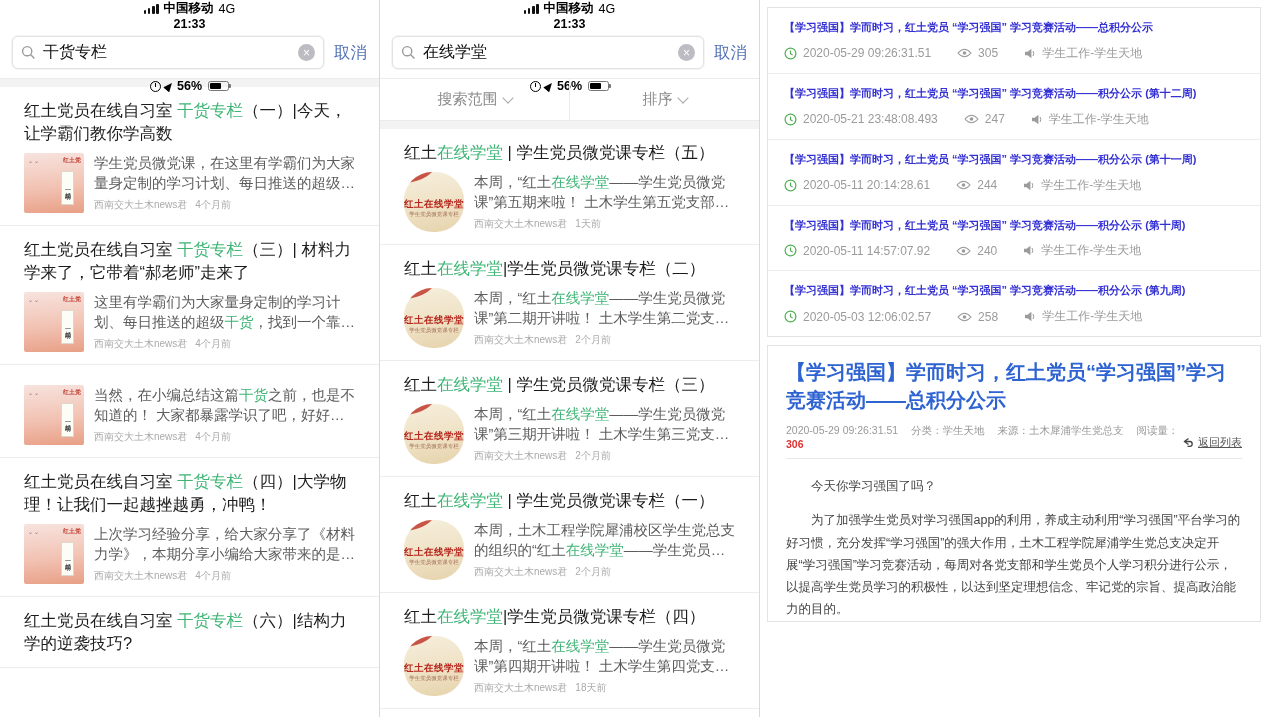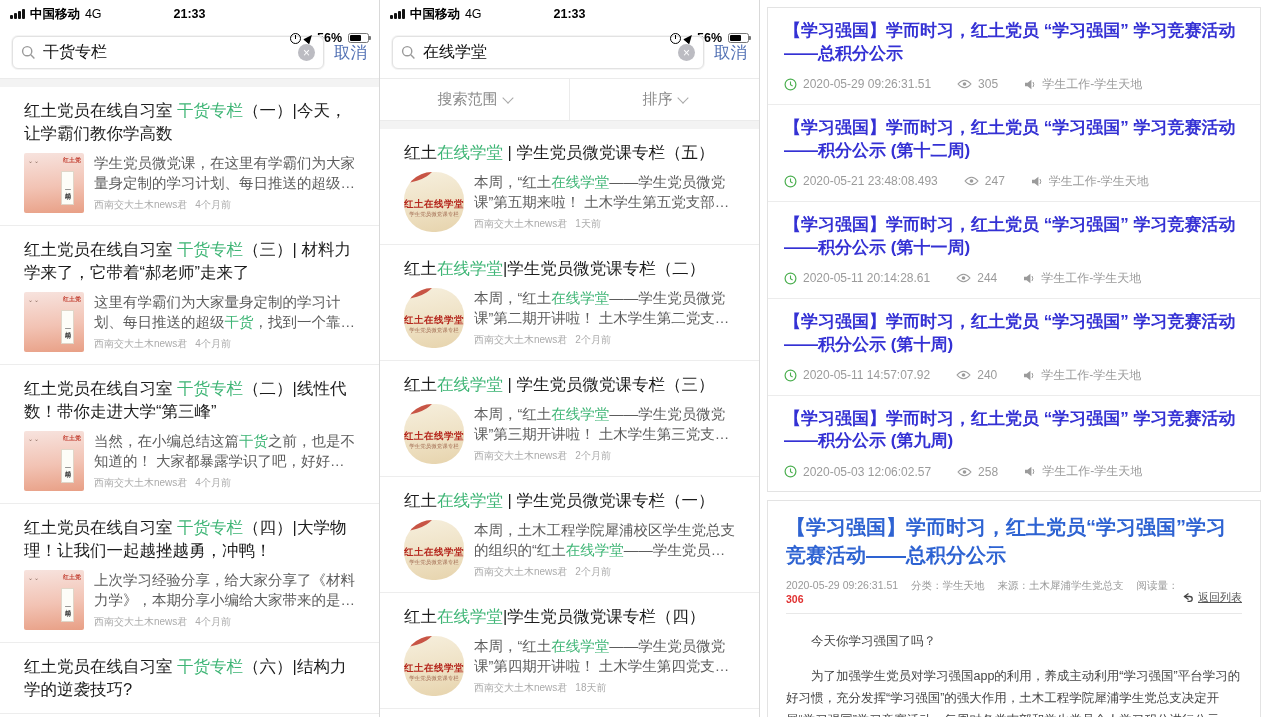--- a/index.html
+++ b/index.html
@@ -6,21 +6,21 @@
   html,body { width:1268px; height:717px; overflow:hidden; }
   body {
     display:flex;
     font-family:"Liberation Sans","DejaVu Sans",sans-serif;
     background:#fff; color:#222;
   }
   
   .phone { width:380px; height:717px; background:#fff; border-right:1px solid #d9d9d9; overflow:hidden; flex:none; }
   .statusbar {
     height:28px; display:flex; align-items:center; padding:0 10px;
-    font-size:12.5px; font-weight:700; color:#000;
+    font-size:12.5px; font-weight:700; color:#000;flex-direction:column;
   }
   .sb-left { display:flex; align-items:center; gap:5px; flex:1; }
   .sb-mid  { flex:0 0 auto; }
   .sb-right{ display:flex; align-items:center; gap:4px; flex:1; justify-content:flex-end; font-weight:600;margin-top:48px;}
   .sigbars { display:flex; align-items:flex-end; gap:1.5px; height:10px; }
   .sigbars i { display:block; width:2.6px; background:#111; border-radius:1px; }
   .sigbars i:nth-child(1){height:4px}.sigbars i:nth-child(2){height:6px}
   .sigbars i:nth-child(3){height:8px}.sigbars i:nth-child(4){height:10px}
   .net { font-weight:500; }
   .lockicon { width:11px;height:11px;border:1.3px solid #000;border-radius:50%;position:relative;}
@@ -64,21 +64,21 @@
   .sr-desc { font-size:14.5px; line-height:20px; color:#5c5c5c; max-height:40px; overflow:hidden;
              display:-webkit-box; -webkit-line-clamp:2; -webkit-box-orient:vertical; }
   .sr-src { margin-top:5px; font-size:10px; color:#ababab; }
   .sr-src span + span { margin-left:8px; }
   
   .webpanel { width:508px; height:717px; background:#fff; padding:7px 7px 0; overflow:hidden; flex:none;}
   .card { border:1px solid #e3e3e3; background:#fff; }
   .card + .card { margin-top:8px; }
   .li-item { padding:12px 16px 11px; }
   .li-item + .li-item { border-top:1px solid #ececec; }
-  .li-title { font-size:17px; font-weight:700; color:#3431d4; line-height:1.35; }
+  .li-title { font-size:11px; font-weight:700; color:#3431d4; line-height:1.35; }
   .li-meta { display:flex; align-items:center; gap:6px; margin-top:10px; font-size:12px; color:#9b9b9b; }
   .li-meta .sep { width:14px; }
   .micon { display:inline-flex; align-items:center; }
   
   .art { padding:12px 18px 0; }
   .a-title { font-size:20px; font-weight:700; color:#2e63d2; line-height:1.4; }
   .a-metabar { display:flex; align-items:flex-end; margin-top:10px; padding-bottom:8px; border-bottom:1px solid #e8e8e8;}
   .a-meta { font-size:10.5px; color:#999; flex:1; }
   .a-meta b { font-weight:400; color:#999; margin-left:10px; }
   .a-meta .red { color:#e03131; font-weight:700; }
@@ -153,21 +153,20 @@
           </span>
       </div>
       <div class="sr-body">
         <div class="sr-desc"><span>这里有学霸们为大家量身定制的学习计划、每日推送的超级</span><span class="g">干货</span><span>，找到一个靠谱的学霸，敞开...</span></div>
         <div class="sr-src"><span>西南交大土木news君</span><span>4个月前</span></div>
       </div>
     </div>
   </div>
 
   <div class="sr-item">
-    <div class="sr-title"><span>红土党员在线自习室 </span><span class="g">干货专栏</span><span>（二）|线性代数！带你走进大学“第三峰”</span></div>
     <div class="sr-row">
       <div class="thumb thumb-a">
         <span class="birds">⌄⌄</span>
         <span class="brand">红土党</span>
         <span class="book">
             <span>一起学习</span>
           </span>
       </div>
       <div class="sr-body">
         <div class="sr-desc"><span>当然，在小编总结这篇</span><span class="g">干货</span><span>之前，也是不知道的！ 大家都暴露学识了吧，好好记着，干城章...</span></div>

